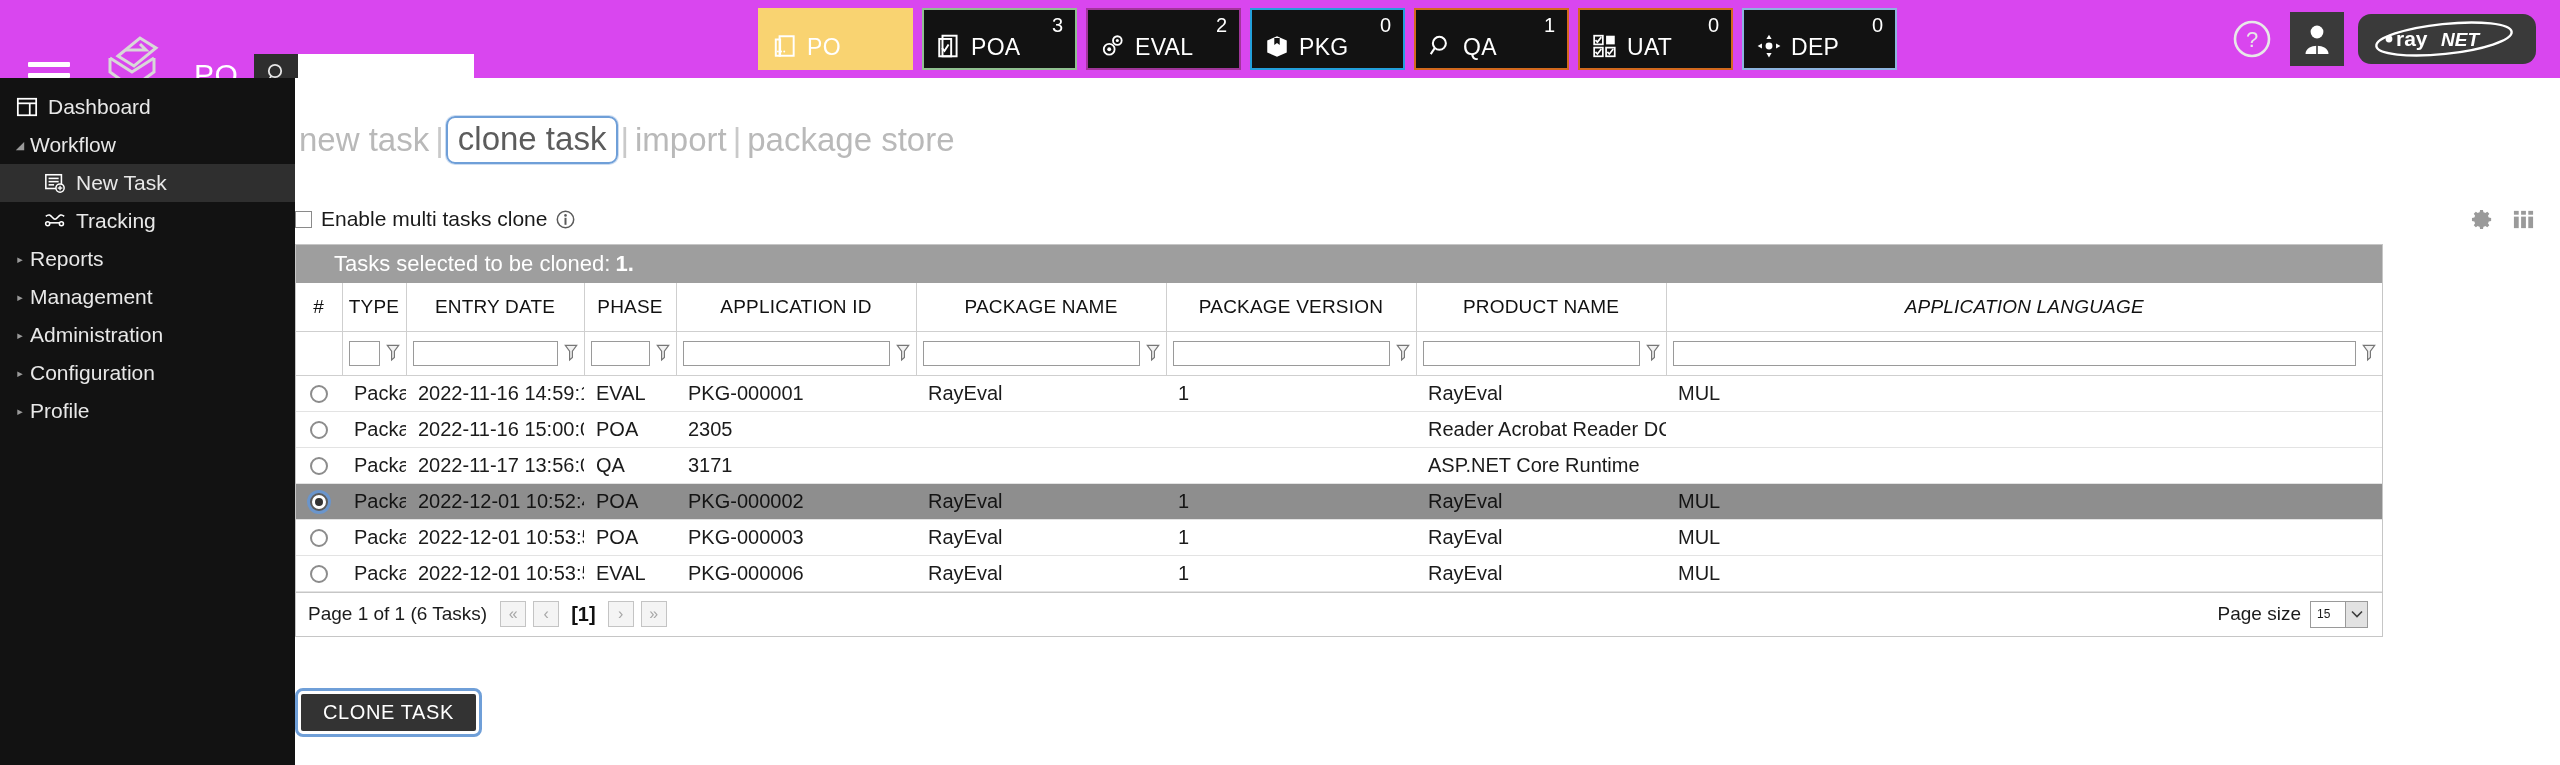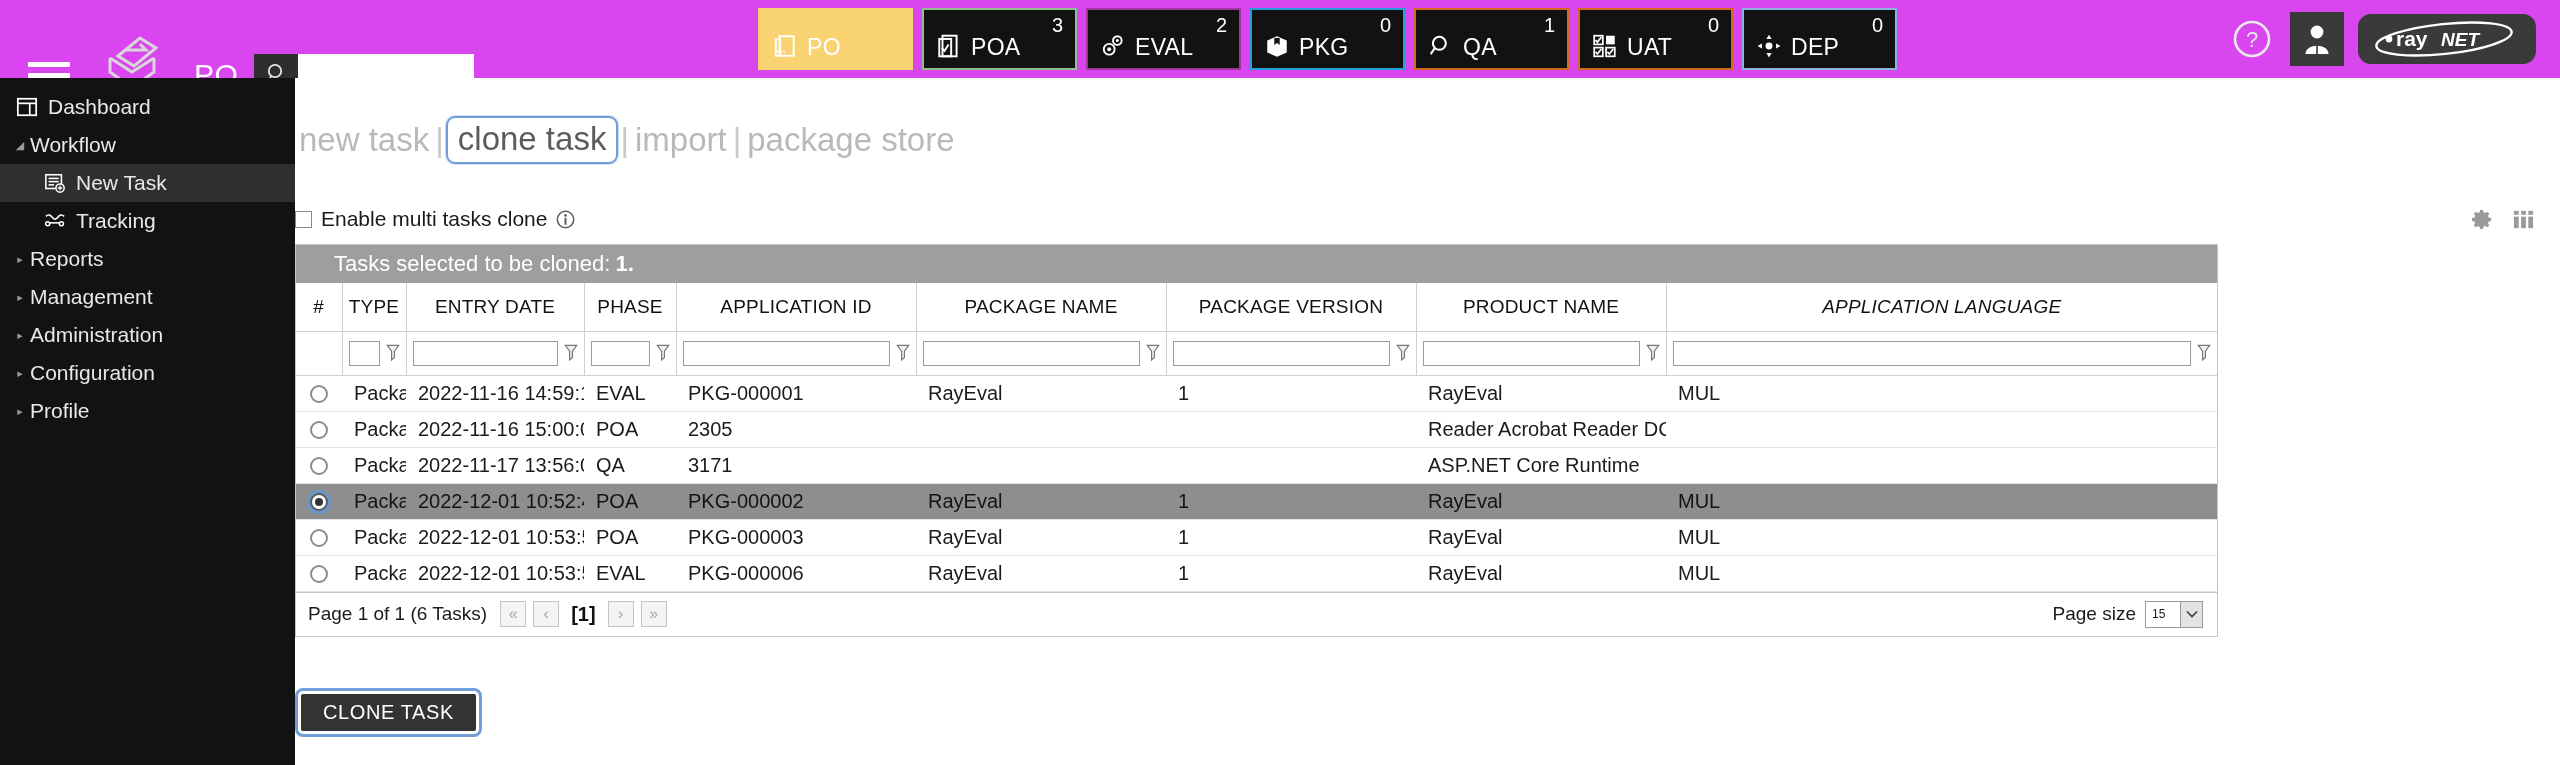--- a/index.html
+++ b/index.html
@@ -148,21 +148,21 @@
   #chk-label { font-size: 21px; color: #1a1a1a; }
   #info-icon { margin-left: 9px; cursor: pointer; }
   #opts-icons {
     position: absolute; right: 25px; top: 0;
     display: flex; align-items: center; gap: 18px; height: 34px;
   }
 
   
   #panel {
     position: absolute; left: 0; top: 166px;
-    width: 1923px;
+    width: 2088px;
     border: 1px solid #c6c6c6;
   }
   #banner {
     height: 38px; background: #9e9e9e;
     display: flex; align-items: center;
     padding-left: 38px;
     color: #ffffff; font-size: 22px;
   }
   #banner b { font-weight: bold; margin-left: 5px; }
 

